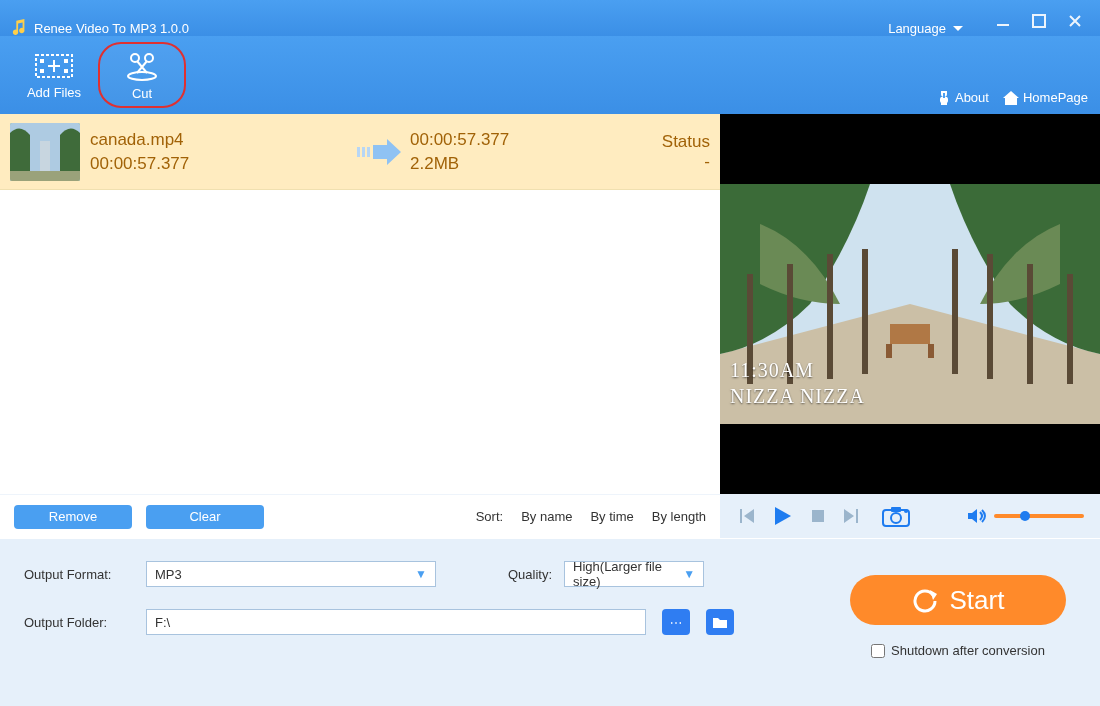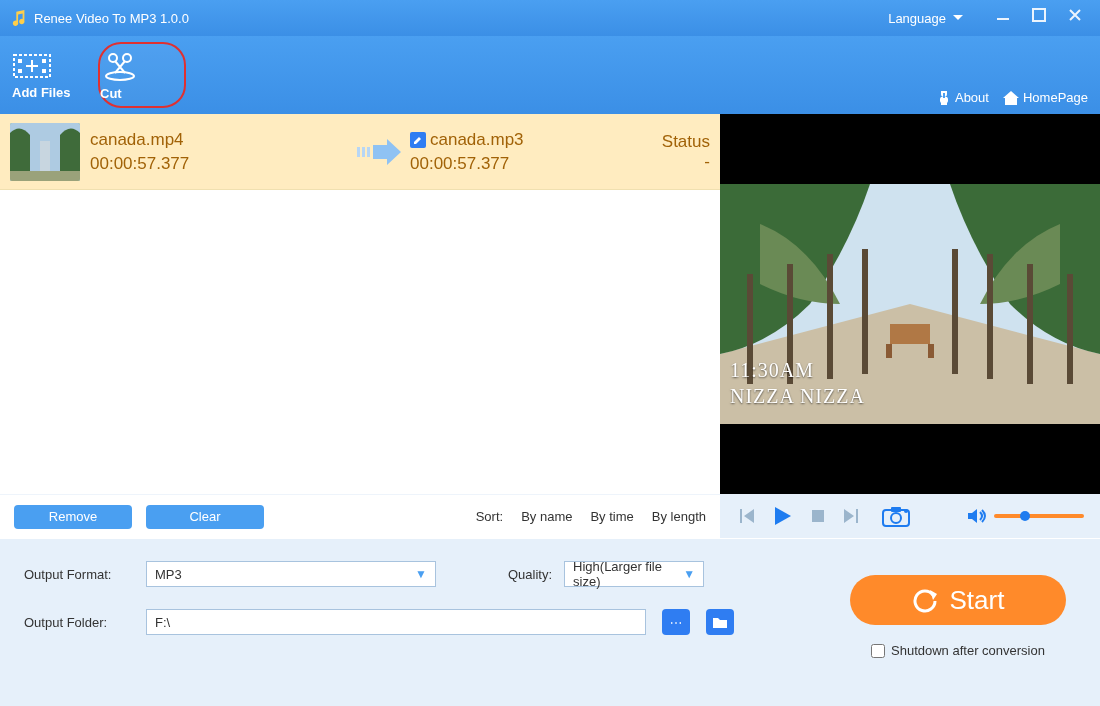--- a/index.html
+++ b/index.html
@@ -4,21 +4,21 @@
 <style>
   * { box-sizing: border-box; margin: 0; padding: 0; font-family: "Segoe UI", Arial, sans-serif; }
   body { width: 1100px; height: 706px; overflow: hidden; background: #e6f0fa; }
 
   
   .titlebar {
     height: 36px;
     background: linear-gradient(#4a9ff1,#3b8fe6);
     color: #fff;
     display: flex;
-    align-items: center;
+    align-items: flex-end;
     padding: 0 10px;
     font-size: 13px;
   }
   .titlebar .app-icon { width: 18px; height: 18px; margin-right: 6px; }
   .titlebar .spacer { flex: 1; }
   .titlebar .lang { display: flex; align-items: center; gap: 6px; cursor: pointer; margin-right: 18px; }
   .titlebar .winbtn { width: 24px; height: 24px; margin-left: 12px; cursor: pointer; opacity: .9; }
   .titlebar .winbtn svg { display:block; }
 
   
@@ -27,27 +27,26 @@
     background: linear-gradient(#4a9ff1,#3b8fe6);
     color: #fff;
     display: flex;
     align-items: flex-end;
     padding: 6px 10px 6px 10px;
     position: relative;
   }
   .toolbar .tool {
     width: 88px;
     height: 66px;
-    display: flex; flex-direction: column; align-items: flex-start; justify-content: center;
+    display: flex; flex-direction: column; align-items: center; justify-content: center;
     gap: 4px;
     cursor: pointer;
     font-size: 13px;
     border: 2px solid transparent;
     border-radius: 6px;
-    font-weight: bold;
   }
   .toolbar .tool.highlight { border-color: #e03030; background: rgba(255,255,255,0.04); border-radius: 23px; }
   .toolbar .right-links {
     position: absolute; right: 12px; top: 54px;
     display: flex; gap: 14px; font-size: 13px;
   }
   .toolbar .right-links .lnk { display: flex; align-items: center; gap: 4px; cursor: pointer; }
 
   
   .main {
@@ -271,28 +270,22 @@
         <svg width="46" height="30" viewBox="0 0 46 30">
           <g fill="#b7d6f5">
               <rect x="0" y="10" width="3" height="10"></rect>
               <rect x="5" y="10" width="3" height="10"></rect>
               <rect x="10" y="10" width="3" height="10"></rect>
             </g>
           <path fill="#8fc2f3" d="M16 8h14V2l14 13-14 13v-6H16z"></path>
         </svg>
       </div>
       <div class="dst">
-        <div class="line">
-          <span class="edit">
-            <svg width="10" height="10" viewBox="0 0 10 10">
-                <path fill="#fff" d="M1 7l5-5 2 2-5 5H1z"></path>
-              </svg>
-          </span><span>canada.mp3</span>
-        </div>
         <div class="line">00:00:57.377</div>
+        <div class="line">2.2MB</div>
       </div>
       <div class="status">
         <span class="lbl">Status</span>
         <span class="val">-</span>
       </div>
     </div>
     <div class="list-space"></div>
     <div class="left-bottom">
       <button class="pillbtn">Remove</button>
       <button class="pillbtn">Clear</button>

